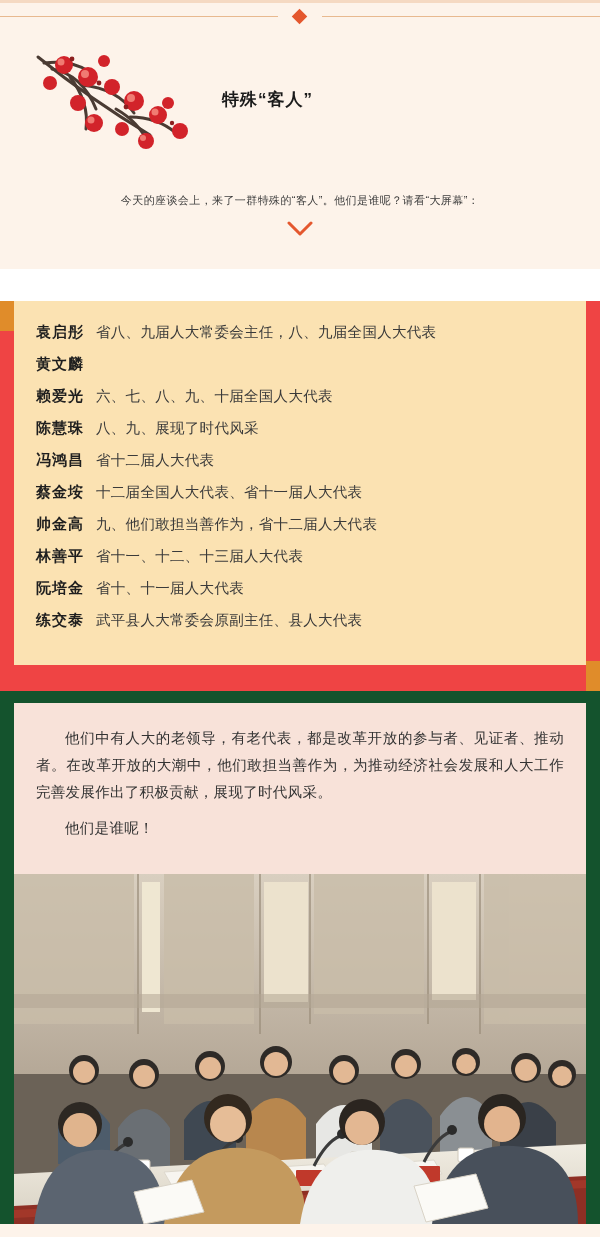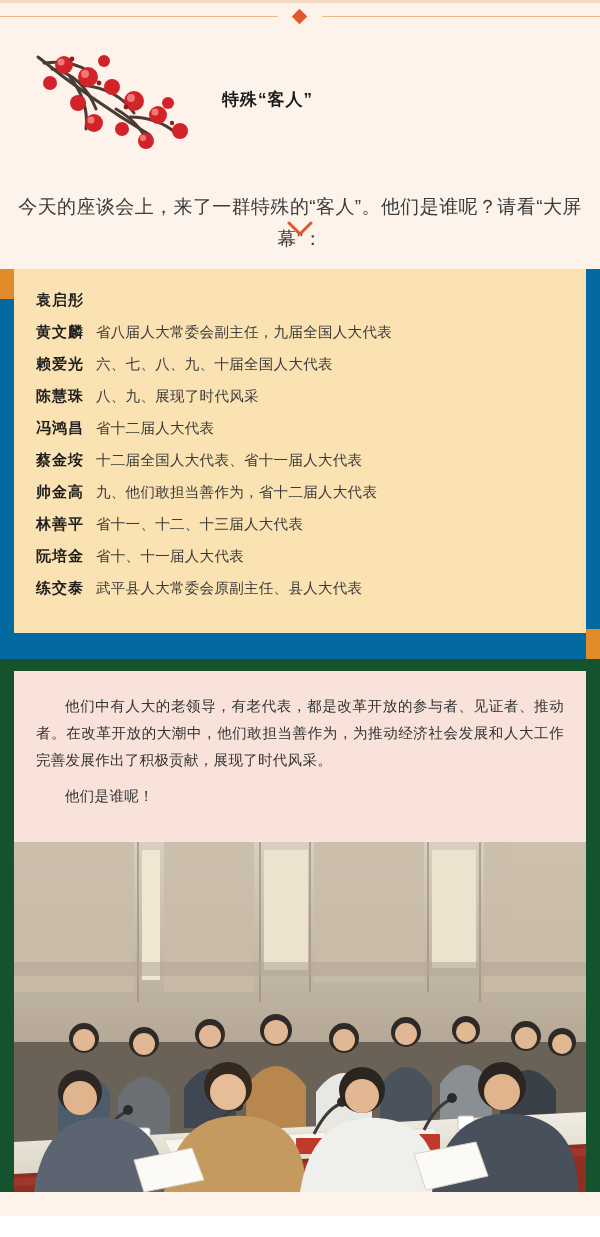--- a/index.html
+++ b/index.html
@@ -70,40 +70,41 @@
   }
 
   
   .intro-wrap {
     position: relative;
     background: #fdf3ea;
     padding: 8px 0 0 0;
     height: 78px;
   }
   .intro {
-    font-size: 19px;
+    font-size: 11px;
     color: #3c3c3c;
     text-align: center;
     letter-spacing: 0.4px;
     line-height: 1.7;
   }
   .chevron {
     position: absolute;
     left: 50%;
     top: 38px;
     transform: translateX(-50%);
     width: 26px;
     height: 16px;
   }
 
   
   .list-section {
     position: relative;
-    background: #0369a1;
+    background: #ef4444;
     padding-bottom: 26px;
+    margin-top: 32px;
   }
   .tab-left {
     position: absolute;
     left: 0;
     top: 0;
     width: 14px;
     height: 30px;
     background: #e08c2a;
   }
   .tab-right {
@@ -243,24 +244,24 @@
     </div>
   </div>
 
   <div class="list-section">
     <div class="tab-left"></div>
     <div class="tab-right"></div>
     <div class="list-card">
 
       <div class="list-row">
         <span class="list-name">袁启彤</span>
+        <span class="list-desc">省八、九届人大常委会主任，八、九届全国人大代表</span>
       </div>
       <div class="list-row">
         <span class="list-name">黄文麟</span>
-        <span class="list-desc">省八届人大常委会副主任，九届全国人大代表</span>
       </div>
       <div class="list-row">
         <span class="list-name">赖爱光</span>
         <span class="list-desc">六、七、八、九、十届全国人大代表</span>
       </div>
       <div class="list-row">
         <span class="list-name">陈慧珠</span>
         <span class="list-desc">八、九、展现了时代风采</span>
       </div>
       <div class="list-row">

